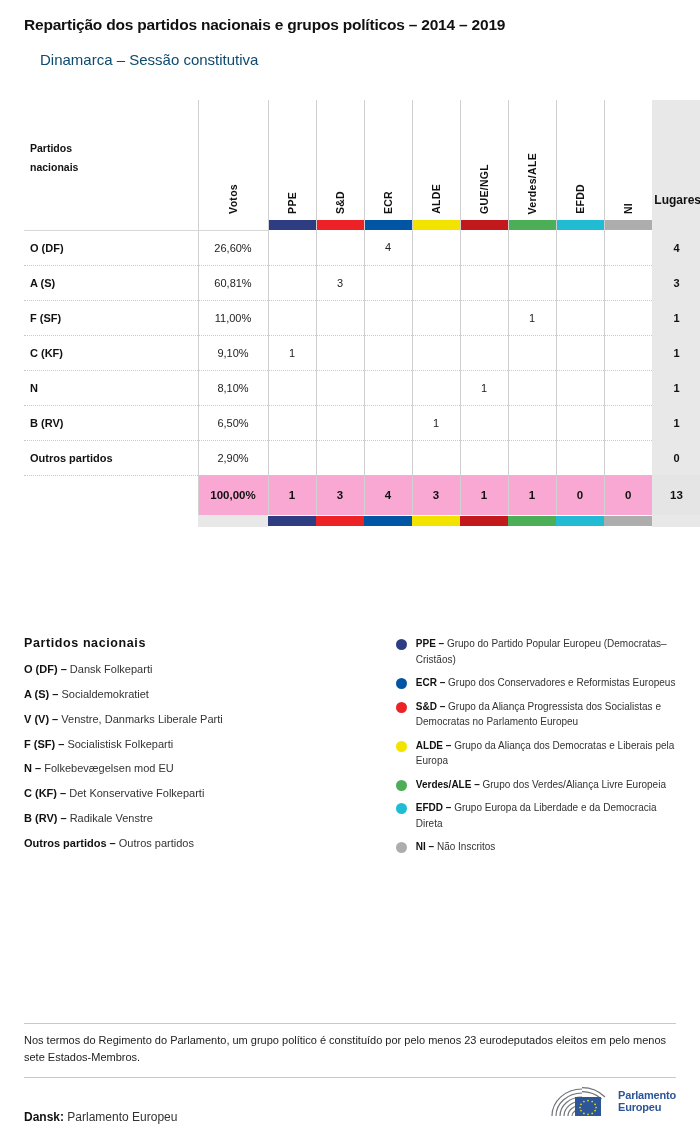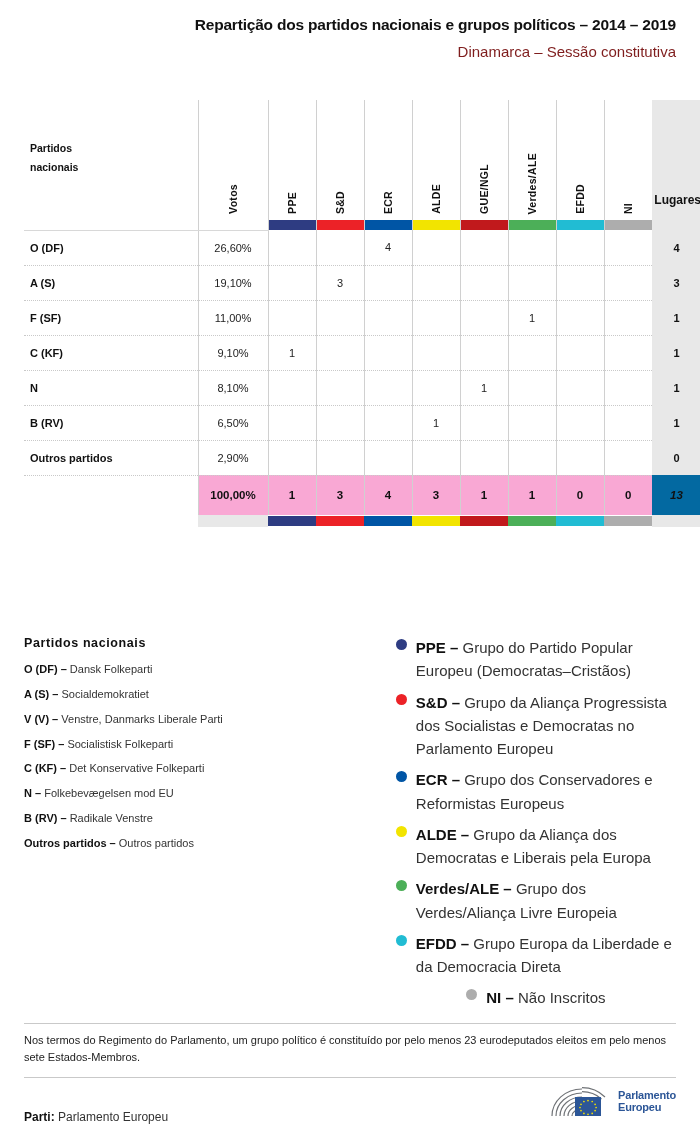--- a/index.html
+++ b/index.html
@@ -8,34 +8,34 @@
     width: 700px;
     height: 1144px;
     background: #ffffff;
     font-family: "Liberation Sans", sans-serif;
     color: #1a1a1a;
     position: relative;
     overflow: hidden;
   }
 
   
-  .header { padding: 16px 24px 0 24px; text-align: right; }
+  .header { padding: 16px 24px 0 24px; }
   .title {
     font-size: 15.5px;
     font-weight: bold;
     letter-spacing: -0.2px;
     color: #111;
     margin: 0 0 8px 0;
     line-height: 1.2;
   }
   .subtitle {
     font-size: 15px;
     font-weight: 400;
-    color: #7f1d1d;
-    margin: 0;
+    color: #0c4a6e;
+    margin: 16px;
     line-height: 1.2;
   }
 
   
   .table-wrap {
     position: absolute;
     left: 24px;
     top: 100px;
     width: 652px;
   }
@@ -151,21 +151,21 @@
     height: 40px;
     background: #f9a8d4;
     font-weight: bold;
     font-size: 11.5px;
     border-bottom: none;
     color: #111;
   }
   tr.totals td.party { background: #fff; border-bottom: none; }
   tr.totals td.votes { border-left: 1px solid #d0d0d0; }
   tr.totals td.grp { border-left: 1px solid #d0d0d0; }
-  tr.totals td.seats { background: #0369a1; font-style: italic; }
+  tr.totals td.seats { background: #e5e5e5; }
 
   
   tr.footbar td { height: 12px; padding: 0; border: none; background: #fff; }
   tr.footbar td.votesbar { background: #e8e8e8; }
   tr.footbar td.seatsbar { background: #e8e8e8; }
   tr.footbar td .fb { display: block; height: 10px; width: 100%; }
 
   
   .legends {
     position: absolute;
@@ -193,24 +193,23 @@
     margin-bottom: 10px;
     color: #333;
   }
   .lparty b { color: #111; font-weight: bold; }
 
   .lgroup {
     display: flex;
     align-items: flex-start;
     gap: 9px;
     margin-bottom: 8px;
-    font-size: 15px;
+    font-size: 10px;
     line-height: 1.55;
     color: #333;
-    justify-content: center;
   }
   .lgroup .dot {
     width: 11px;
     height: 11px;
     border-radius: 50%;
     flex: 0 0 11px;
     margin-top: 3px;
   }
   .lgroup b { color: #111; font-weight: bold; }
 
@@ -356,21 +355,21 @@
           <td class="grp">4</td>
           <td class="grp"></td>
           <td class="grp"></td>
           <td class="grp"></td>
           <td class="grp"></td>
           <td class="grp"></td>
           <td class="seats">4</td>
         </tr>
         <tr>
           <td class="party">A (S)</td>
-          <td class="votes">19,10%</td>
+          <td class="votes">60,81%</td>
           <td class="grp"></td>
           <td class="grp">3</td>
           <td class="grp"></td>
           <td class="grp"></td>
           <td class="grp"></td>
           <td class="grp"></td>
           <td class="grp"></td>
           <td class="grp"></td>
           <td class="seats">3</td>
         </tr>
@@ -486,39 +485,39 @@
 </div>
 
 <div class="legends">
   <div class="legend-col-left">
     <div class="legend-title">Partidos nacionais</div>
     <div id="legend-parties-list">
         <div class="lparty"><b>O (DF) –</b> <span>Dansk Folkeparti</span></div>
         <div class="lparty"><b>A (S) –</b> <span>Socialdemokratiet</span></div>
         <div class="lparty"><b>V (V) –</b> <span>Venstre, Danmarks Liberale Parti</span></div>
         <div class="lparty"><b>F (SF) –</b> <span>Socialistisk Folkeparti</span></div>
+        <div class="lparty"><b>N –</b> <span>Folkebevægelsen mod EU</span></div>
         <div class="lparty"><b>C (KF) –</b> <span> Det Konservative Folkeparti</span></div>
-        <div class="lparty"><b>N –</b> <span>Folkebevægelsen mod EU</span></div>
         <div class="lparty"><b>B (RV) –</b> <span>Radikale Venstre</span></div>
         <div class="lparty"><b>Outros partidos –</b> <span>Outros partidos</span></div>
       </div>
   </div>
   <div class="legend-col-right">
     <div id="legend-groups-list">
         <div class="lgroup">
           <span class="dot" style="background: rgb(46, 60, 130);"></span>
           <span><b>PPE –</b> <span>Grupo do Partido Popular Europeu (Democratas–Cristãos)</span></span>
         </div>
         <div class="lgroup">
+          <span class="dot" style="background: rgb(0, 85, 165);"></span>
+          <span><b>ECR –</b> <span>Grupo dos Conservadores e Reformistas Europeus</span></span>
+        </div>
+        <div class="lgroup">
           <span class="dot" style="background: rgb(236, 34, 39);"></span>
           <span><b>S&amp;D –</b> <span>Grupo da Aliança Progressista dos Socialistas e Democratas no Parlamento Europeu</span></span>
-        </div>
-        <div class="lgroup">
-          <span class="dot" style="background: rgb(0, 85, 165);"></span>
-          <span><b>ECR –</b> <span>Grupo dos Conservadores e Reformistas Europeus</span></span>
         </div>
         <div class="lgroup">
           <span class="dot" style="background: rgb(242, 228, 0);"></span>
           <span><b>ALDE –</b> <span>Grupo da Aliança dos Democratas e Liberais pela Europa</span></span>
         </div>
         <div class="lgroup">
           <span class="dot" style="background: rgb(76, 175, 88);"></span>
           <span><b>Verdes/ALE –</b> <span>Grupo dos Verdes/Aliança Livre Europeia</span></span>
         </div>
         <div class="lgroup">
@@ -531,21 +530,21 @@
         </div>
       </div>
   </div>
 </div>
 
 <div class="rule r1"></div>
 <div class="note">Nos termos do Regimento do Parlamento, um grupo político é constituído por pelo menos 23 eurodeputados eleitos em pelo menos sete Estados-Membros.</div>
 <div class="rule r2"></div>
 
 <div class="source">
-  <b>Parti:</b><span> Parlamento Europeu</span>
+  <b>Dansk:</b><span> Parlamento Europeu</span>
 </div>
 
 <div class="ep-logo">
   <svg class="mark" width="62" height="34" viewBox="0 0 62 34">
     <g fill="none" stroke="#6f7276" stroke-width="1.2">
       <path d="M3 31 A30 27 0 0 1 33 4"></path>
       <path d="M7 31 A26 23 0 0 1 33 8"></path>
       <path d="M11 31 A22 19 0 0 1 33 12"></path>
       <path d="M15 31 A18 15 0 0 1 33 16"></path>
       <path d="M19 31 A14 11 0 0 1 33 20"></path>

